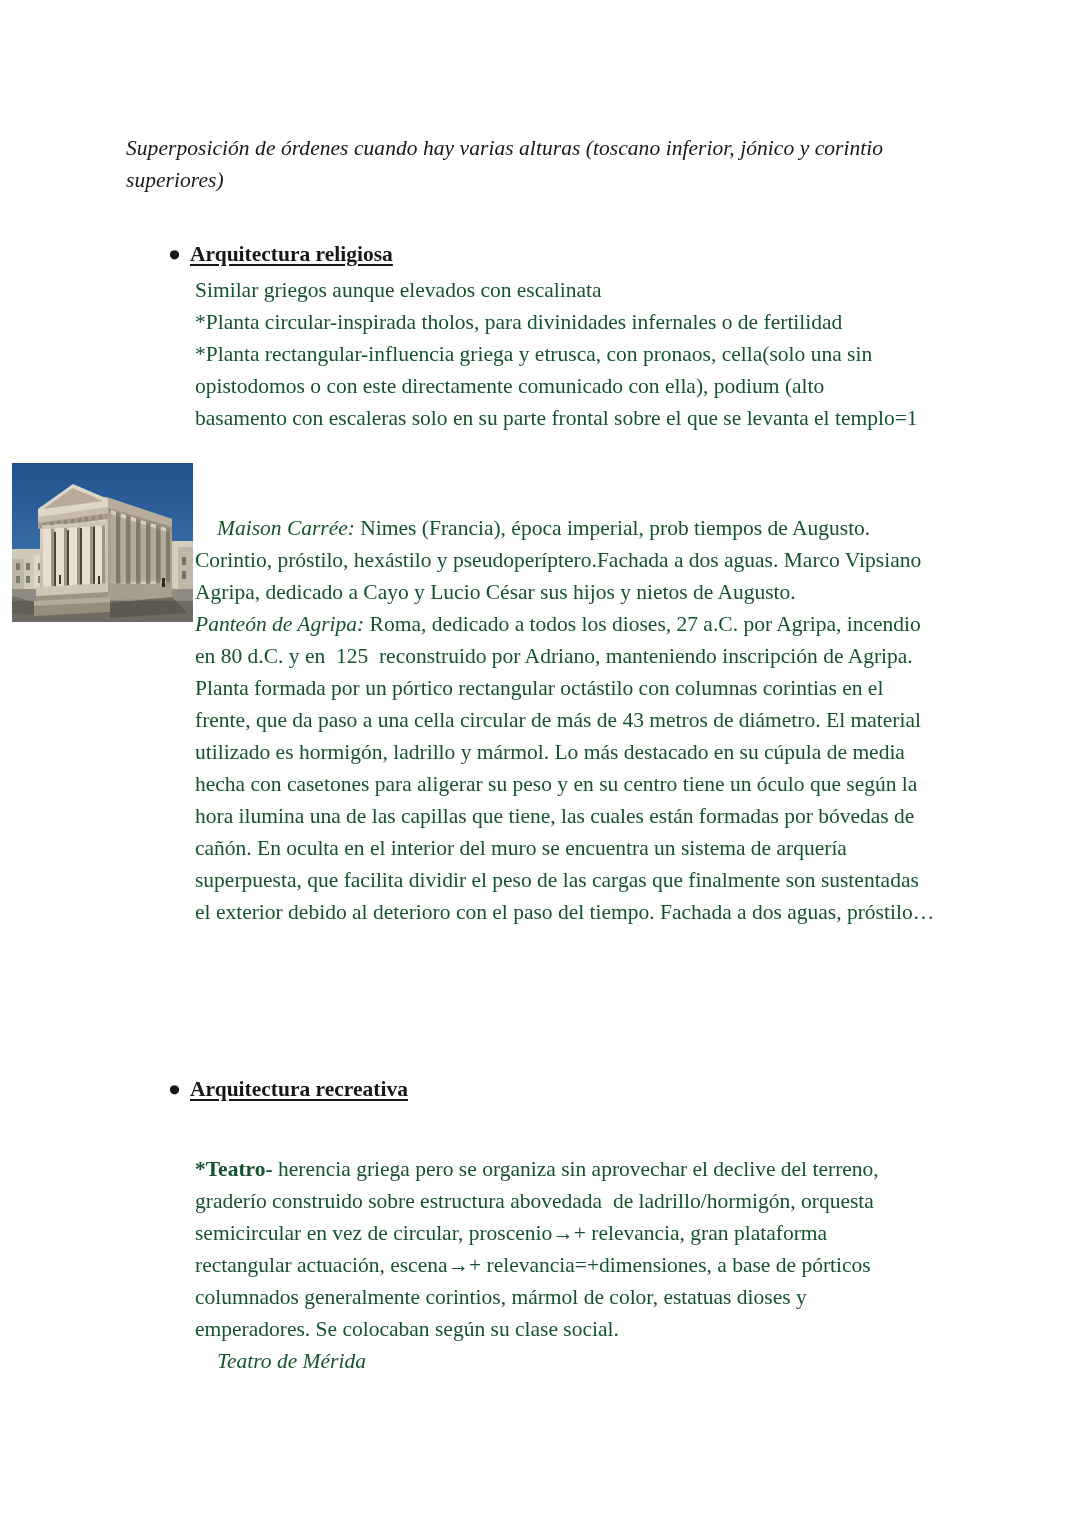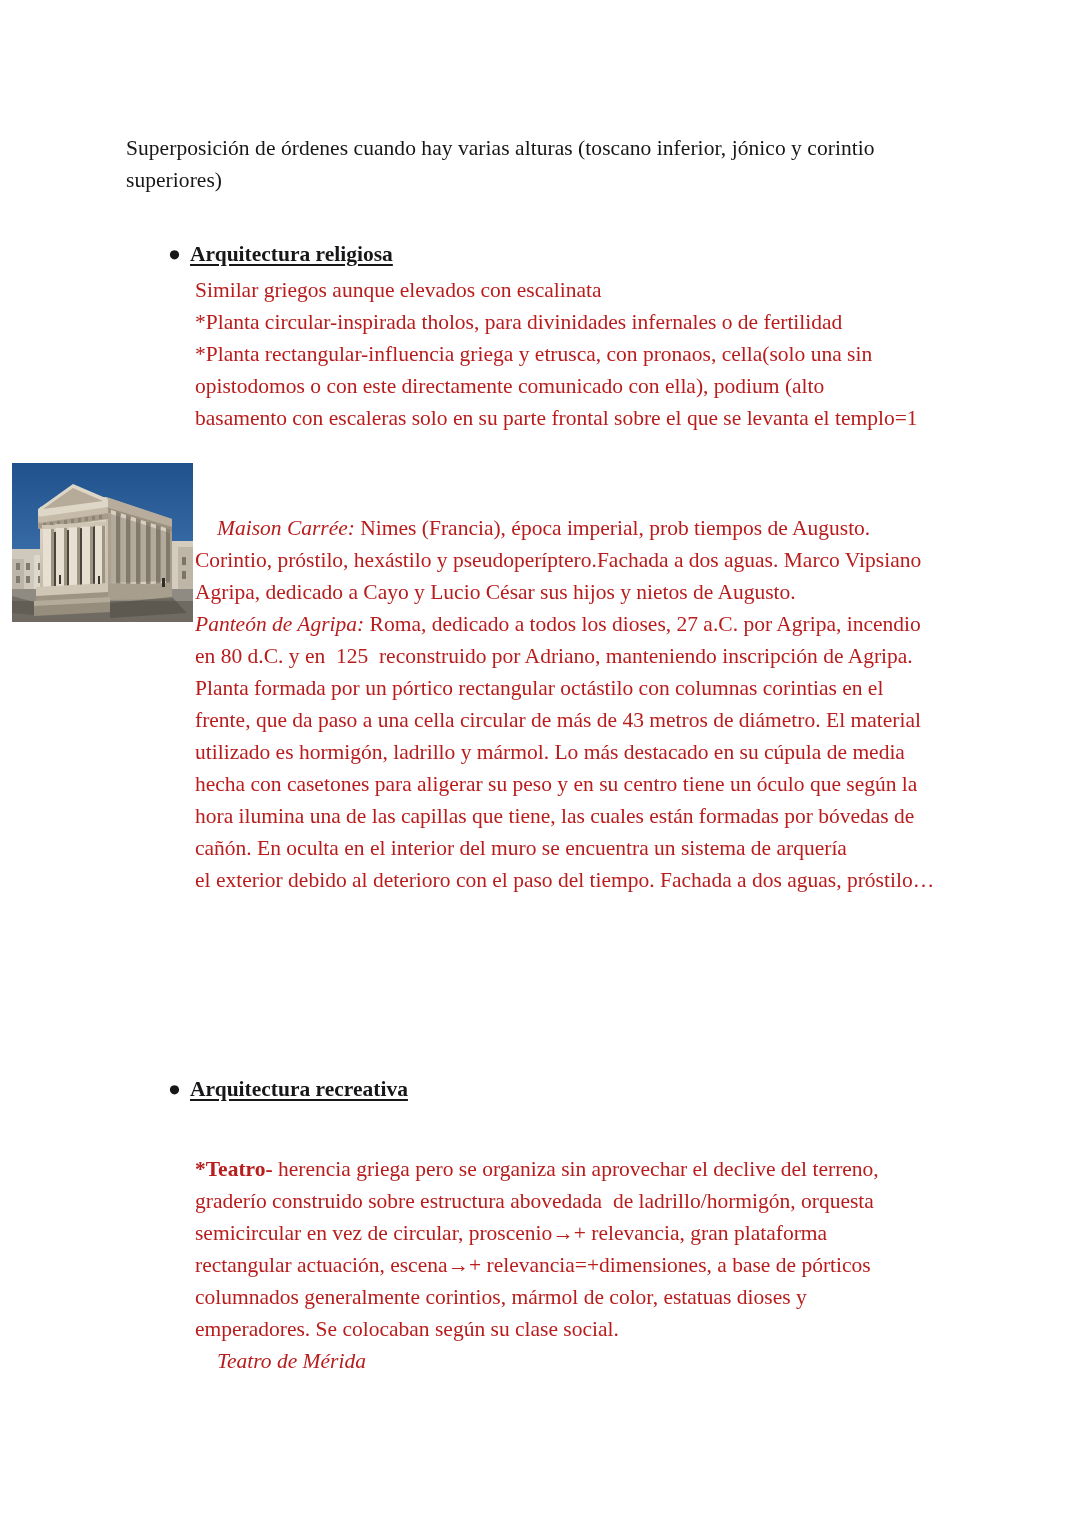--- a/index.html
+++ b/index.html
@@ -24,20 +24,21 @@
     background: #fff;
   }
 
   
   .para {
     position: absolute;
     font-size: 21.5px;
     line-height: 32px;
     color: #17171a;
     letter-spacing: 0.05px;
+    font-style: italic;
   }
 
   .lead {
     left: 126px;
     top: 132px;
     width: 828px;
   }
 
   
   .bullet-row {
@@ -61,21 +62,21 @@
     text-underline-offset: 3px;
     color: #17171a;
   }
 
   .body-block {
     position: absolute;
     left: 195px;
     width: 760px;
     font-size: 21.5px;
     line-height: 32px;
-    color: #b91c1c;
+    color: #14532d;
   }
   .body-block.wide { width: 762px; }
 
   .ln { display: block; white-space: pre; }
   .ln.wrap { white-space: normal; }
 
   em.it { font-style: italic; }
   strong.bd { font-weight: bold; }
 
   .indent-1 { padding-left: 22px; display: inline-block; }
@@ -246,20 +247,21 @@
 
   <div class="body-block wide" style="top:608px;">
     <span class="ln"><em class="it">Panteón de Agripa:</em><span> Roma, dedicado a todos los dioses, 27 a.C. por Agripa, incendio</span></span>
     <span class="ln">en 80 d.C. y en  125  reconstruido por Adriano, manteniendo inscripción de Agripa.</span>
     <span class="ln">Planta formada por un pórtico rectangular octástilo con columnas corintias en el</span>
     <span class="ln">frente, que da paso a una cella circular de más de 43 metros de diámetro. El material</span>
     <span class="ln">utilizado es hormigón, ladrillo y mármol. Lo más destacado en su cúpula de media</span>
     <span class="ln">hecha con casetones para aligerar su peso y en su centro tiene un óculo que según la</span>
     <span class="ln">hora ilumina una de las capillas que tiene, las cuales están formadas por bóvedas de</span>
     <span class="ln">cañón. En oculta en el interior del muro se encuentra un sistema de arquería</span>
+    <span class="ln">superpuesta, que facilita dividir el peso de las cargas que finalmente son sustentadas</span>
     <span class="ln">el exterior debido al deterioro con el paso del tiempo. Fachada a dos aguas, próstilo…</span>
   </div>
 
   <div class="bullet-row" style="left:168px; top:1073px;">
     <span class="bullet-dot">●</span>
     <span class="bullet-head">Arquitectura recreativa</span>
   </div>
 
   <div class="body-block" style="top:1153px;">
     <span class="ln"><strong class="bd">*Teatro-</strong><span> herencia griega pero se organiza sin aprovechar el declive del terreno,</span></span>

